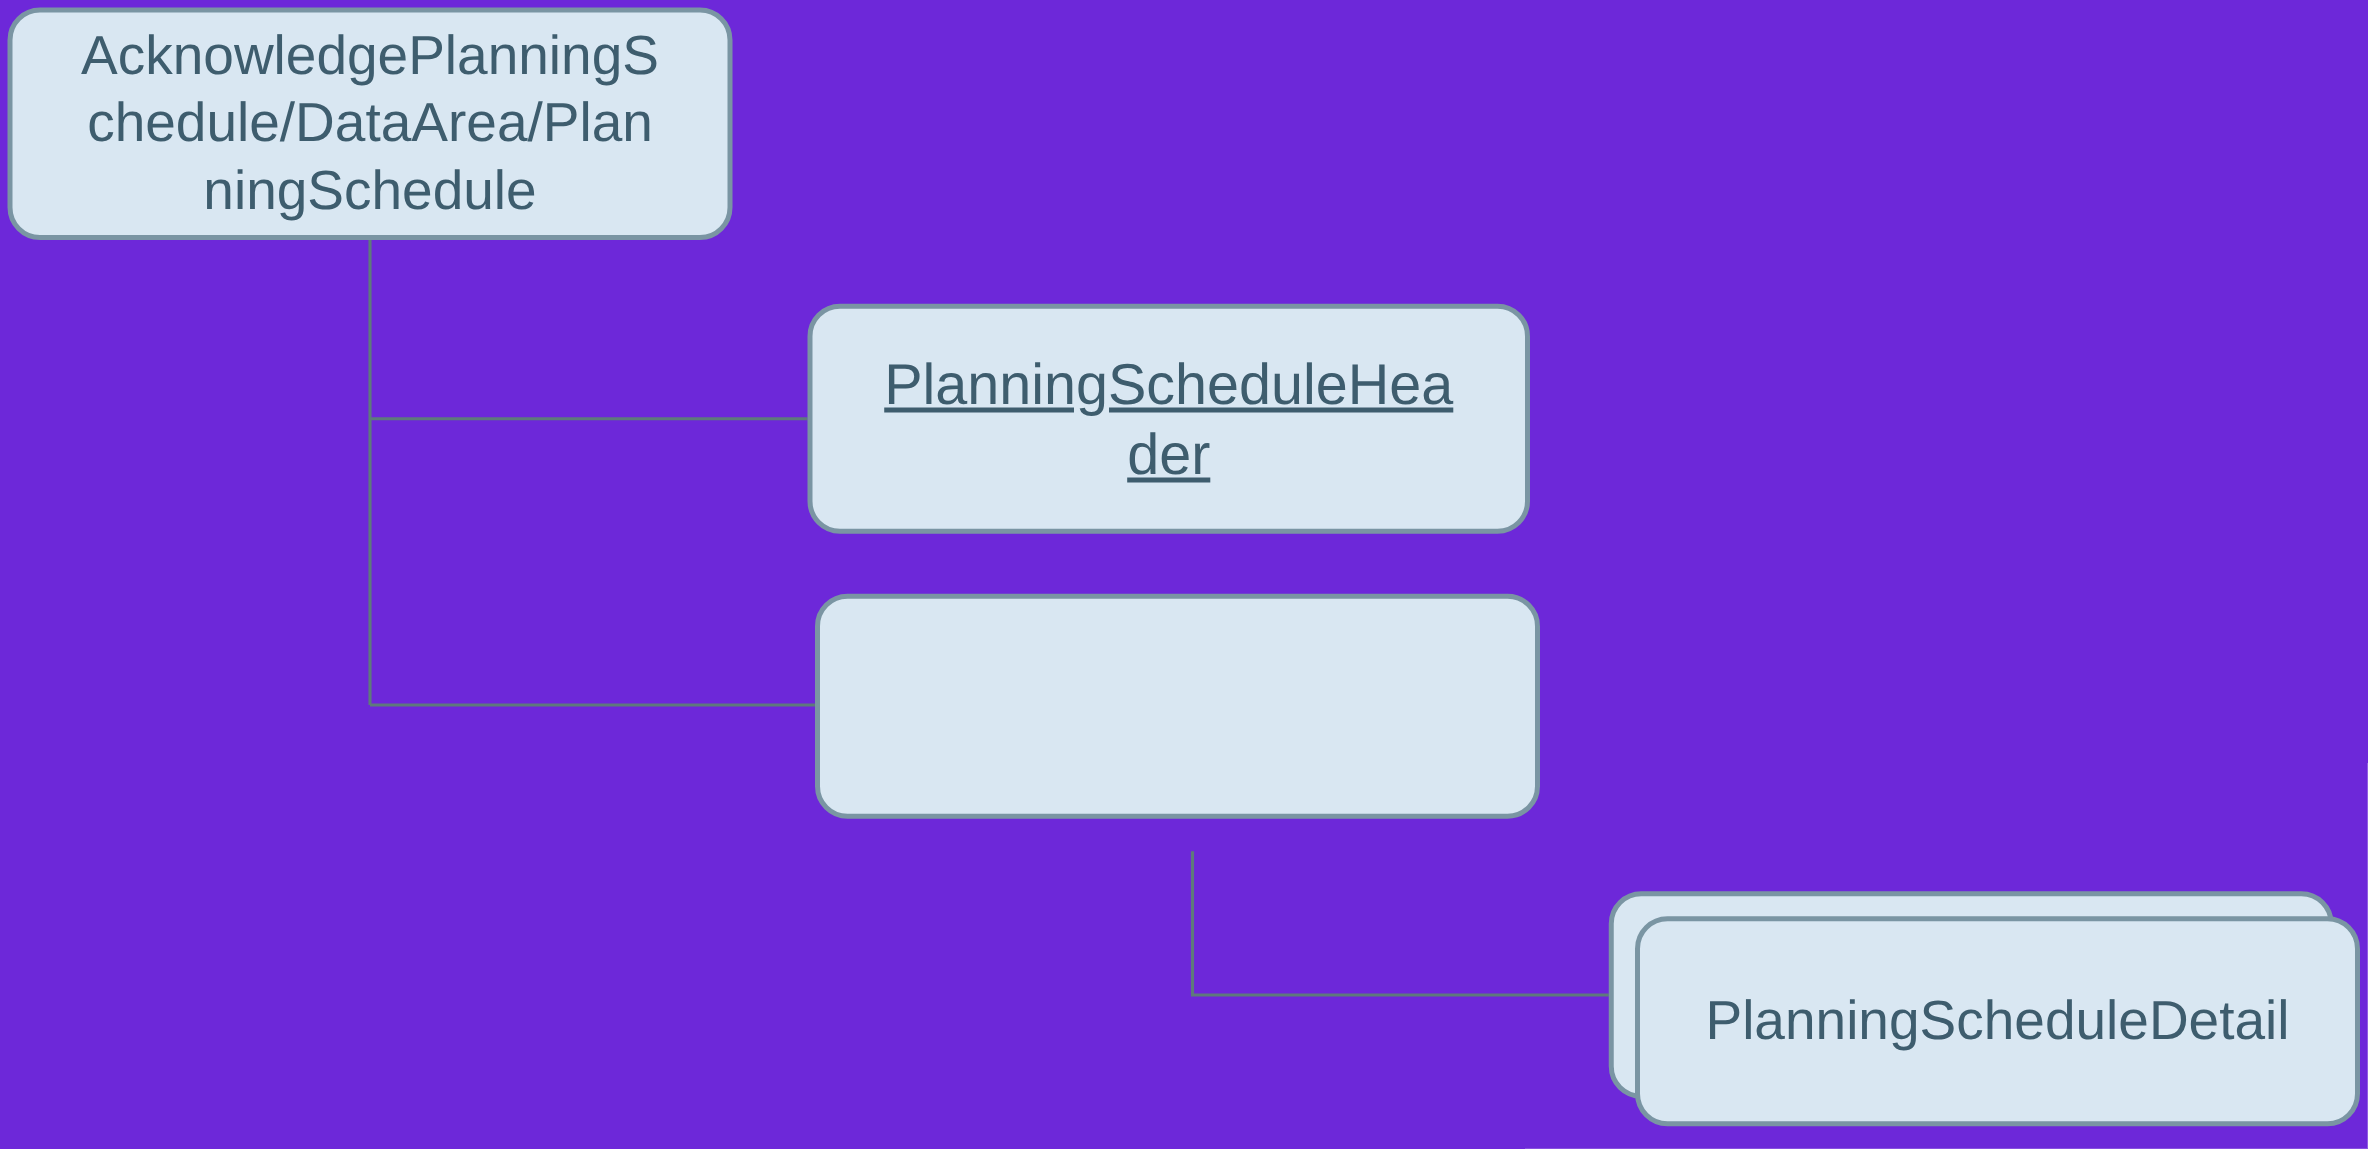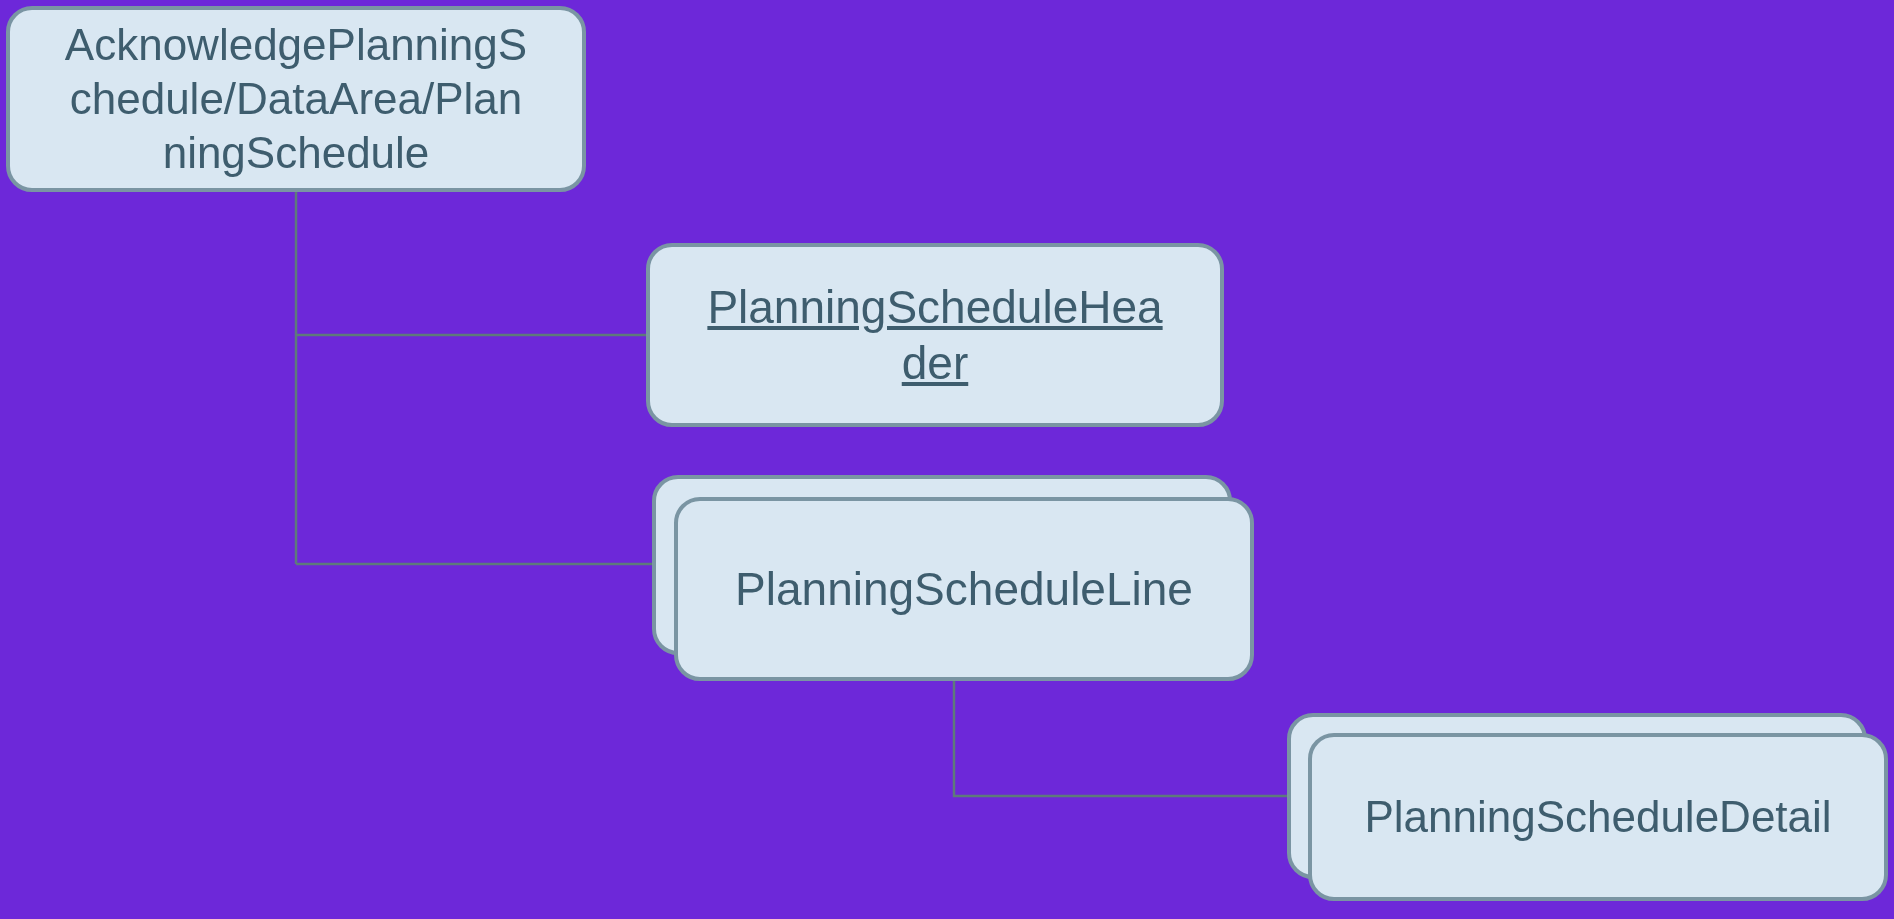--- a/index.html
+++ b/index.html
@@ -104,22 +104,19 @@
 
   <div class="node node-root">
     <span class="label">AcknowledgePlanningSchedule/DataArea/PlanningSchedule</span>
   </div>
 
   <div class="node node-header">
     <span class="label">PlanningScheduleHeader</span>
   </div>
 
   <div class="node node-line-back"></div>
-  <div class="node node-line">
-    <span class="label">PlanningScheduleLine</span>
-  </div>
 
   <div class="node node-detail-back"></div>
   <div class="node node-detail">
     <span class="label">PlanningScheduleDetail</span>
   </div>
 
 </div>
 
 </body></html>

